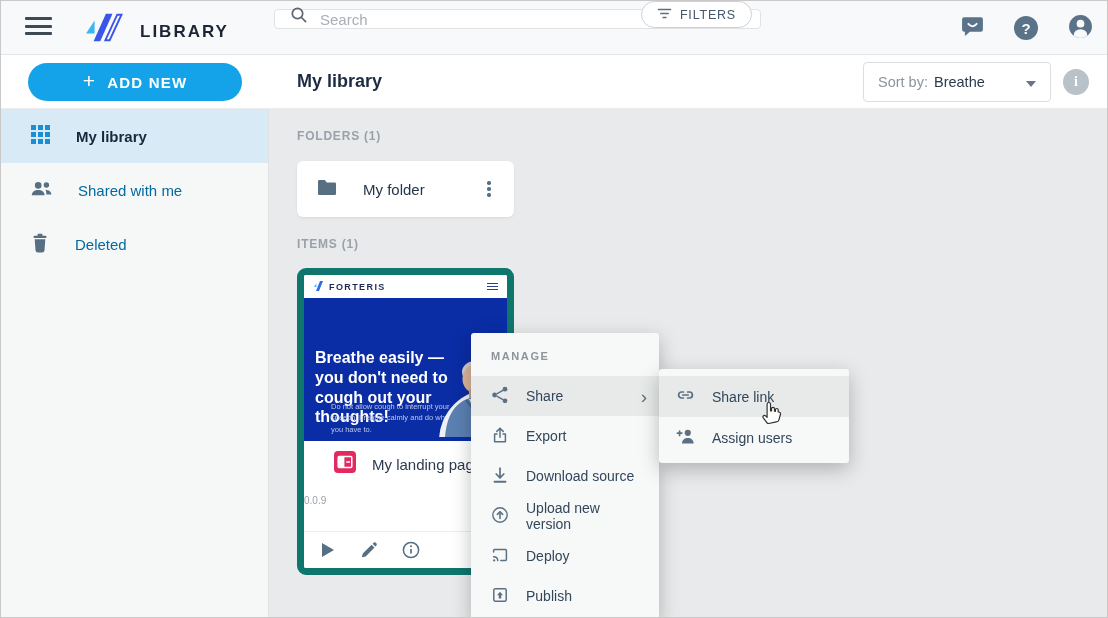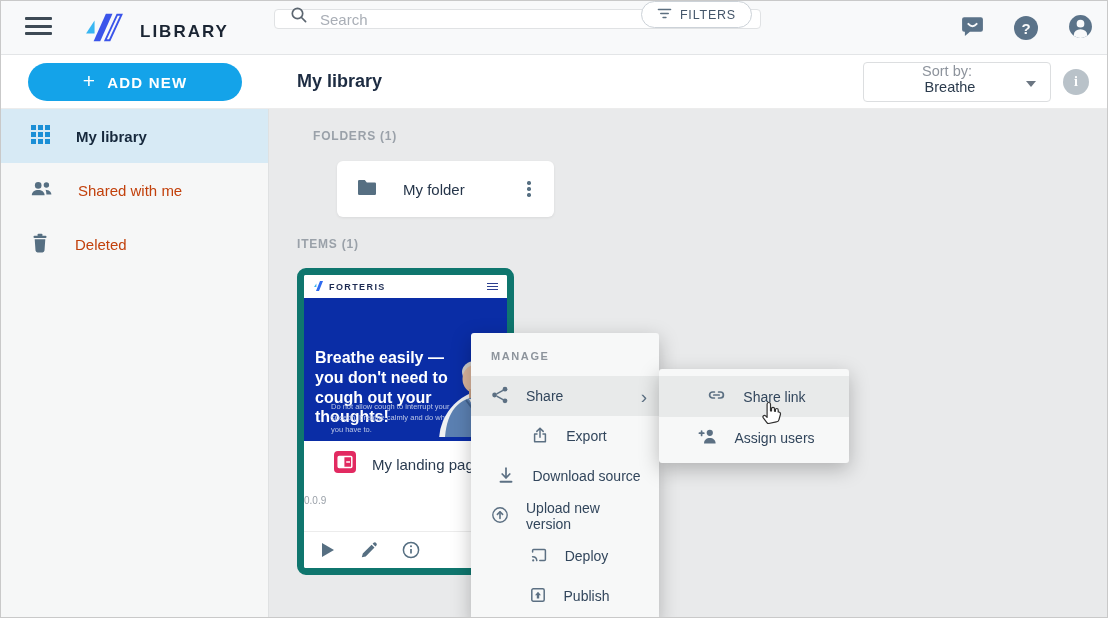--- a/index.html
+++ b/index.html
@@ -34,39 +34,39 @@
   .actionbar { position:absolute; top:54px; left:0; width:1108px; height:54px; background:#ffffff;
     border-bottom:1px solid #ececec; z-index:4; }
   .add-new { position:absolute; left:27px; top:8px; width:214px; height:38px; border:none;
     border-radius:19px; background:#14a3e9; color:#fff; font-weight:bold; font-size:15px;
     letter-spacing:1.2px; display:flex; align-items:center; justify-content:center; gap:11px; cursor:pointer;
     font-family:"Liberation Sans", sans-serif; }
   .add-new .plus { font-size:21px; font-weight:normal; margin-top:-2px; }
   .page-title { position:absolute; left:296px; top:16px; font-size:18px; font-weight:bold; color:#1d2c42; }
   .sort-box { position:absolute; left:862px; top:7px; width:188px; height:40px; background:#fff;
     border:1px solid #dcdee0; border-radius:4px; display:flex; align-items:center; padding:0 34px 0 14px;
-    font-size:14.5px; cursor:pointer;flex-direction:column; }
+    font-size:14.5px; cursor:pointer; }
   .sort-label { color:#8d939c; }
   .sort-value { color:#2b3b4d; margin-left:6px; }
   .caret { position:absolute; right:14px; top:18px; width:0; height:0;
     border-left:5px solid transparent; border-right:5px solid transparent; border-top:6px solid #6b7682; }
   .info-btn { position:absolute; left:1062px; top:14px; width:26px; height:26px; border-radius:50%;
     background:#b9c2c9; color:#fff; border:none; font-weight:bold; font-size:14px; cursor:pointer;
     display:flex; align-items:center; justify-content:center; font-family:"Liberation Serif", serif; }
   
   .sidebar { position:absolute; top:108px; left:0; width:268px; height:510px; background:#f6f7f7;
     border-right:1px solid #dfe1e2; z-index:3; }
   .side-item { height:54px; display:flex; align-items:center; padding-left:30px; gap:26px;
-    font-size:15px; color:#c2410c; cursor:pointer; }
+    font-size:15px; color:#0369a1; cursor:pointer; }
   .side-item.selected { background:#d7eaf5; color:#16283c; font-weight:bold; }
   
   .section-label { position:absolute; font-size:12px; font-weight:bold; letter-spacing:0.8px; color:#9aa1a9; }
   .folder-card { position:absolute; left:296px; top:160px; width:217px; height:56px; background:#fff;
     border-radius:6px; box-shadow:0 1px 3px rgba(0,0,0,0.07); display:flex; align-items:center;
-    padding:0 14px 0 20px; cursor:pointer;margin-left:40px; }
+    padding:0 14px 0 20px; cursor:pointer; }
   .folder-name { font-size:15px; color:#25354a; margin-left:26px; }
   .kebab { margin-left:auto; width:22px; height:26px; border:none; background:transparent; cursor:pointer;
     display:flex; flex-direction:column; align-items:center; justify-content:center; gap:2.6px; }
   .kebab i { width:3.4px; height:3.4px; border-radius:50%; background:#566f82; }
   
   .item-card { position:absolute; left:296px; top:267px; width:217px; height:307px; background:#fff;
     border:7px solid #0f766e; border-radius:9px; overflow:hidden; cursor:pointer; z-index:2; }
   .preview-head { position:absolute; top:0; left:0; right:0; height:23px; background:#fff;
     display:flex; align-items:center; padding:0 9px; }
   .brand-text { font-size:9px; font-weight:bold; letter-spacing:1.4px; color:#1d2b52; margin-left:5px; }
@@ -84,21 +84,21 @@
   .item-actions { position:absolute; left:0; right:0; bottom:0; height:37px; border-top:1px solid #ececec;
     display:flex; align-items:center; padding-left:14px; gap:24px; background:#fff; }
   .card-act { width:18px; height:18px; border:none; background:transparent; padding:0; cursor:pointer;
     display:flex; align-items:center; justify-content:center; }
   
   .menu { position:absolute; background:#f7f8f8; box-shadow:0 6px 20px rgba(0,0,0,0.25); border-radius:3px; }
   .menu-main { left:470px; top:332px; width:188px; height:288px; z-index:6; }
   .menu-head { padding:17px 0 0 20px; font-size:11px; font-weight:bold; letter-spacing:1.6px;
     color:#8d949c; height:43px; }
   .menu-item { height:40px; display:flex; align-items:center; padding:0 12px 0 20px; gap:17px;
-    font-size:14px; color:#32465c; cursor:pointer;justify-content:center; }
+    font-size:14px; color:#32465c; cursor:pointer; }
   .menu-item.hl { background:#e8eaea; }
   .menu-item .chev { margin-left:auto; font-size:19px; color:#5c7083; line-height:1; }
   .menu-sub { left:658px; top:368px; width:190px; padding:7px 0 5px; z-index:7; }
   .menu-sub .menu-item { height:41px; padding:0 12px 0 17px; }
   .cursor-hand { position:absolute; left:759px; top:397px; z-index:9; }
   .ic { flex:0 0 auto; }
 </style>
 </head>
 <body>
 
@@ -227,21 +227,21 @@
             <rect x="2.5" y="2.8" width="13" height="2.2" rx="1"></rect>
             <rect x="6.5" y="0.8" width="5" height="2.4" rx="1"></rect>
             <path d="M3.7,6.3 h10.6 l-0.8,11.3 a2,2 0 0 1 -2,1.8 h-5 a2,2 0 0 1 -2,-1.8 z"></path>
           </g>
         </svg>
       </span>
       <span>Deleted</span>
     </div>
   </nav>
 
-  <div class="section-label" style="left:312px; top:128px;">FOLDERS (1)</div>
+  <div class="section-label" style="left:296px; top:128px;">FOLDERS (1)</div>
 
   <div class="folder-card">
     <span class="ic">
       <svg width="20" height="17" viewBox="0 0 20 17">
         <path d="M1,2.2 a1.2,1.2 0 0 1 1.2,-1.2 h5.6 l2,2.6 h8 a1.2,1.2 0 0 1 1.2,1.2 v10 a1.2,1.2 0 0 1 -1.2,1.2 h-15.6 a1.2,1.2 0 0 1 -1.2,-1.2 z" fill="#566f82"></path>
       </svg>
     </span>
     <span class="folder-name">My folder</span>
     <button class="kebab">
         <i></i>

